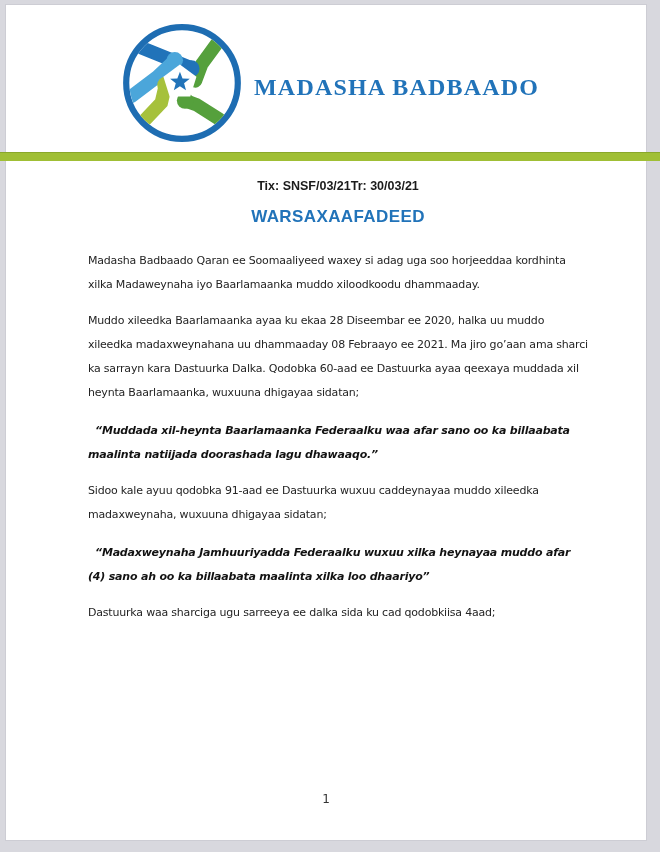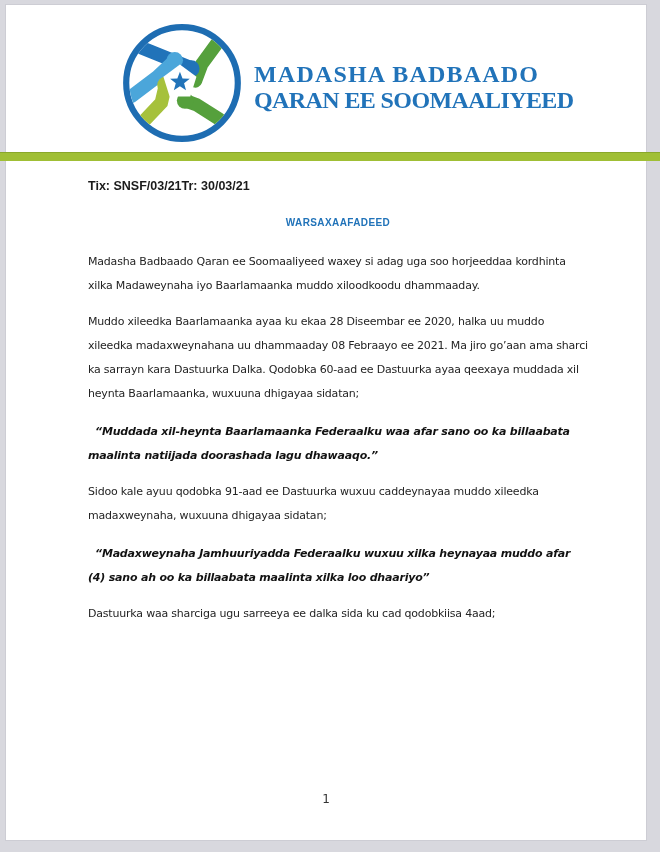--- a/index.html
+++ b/index.html
@@ -44,30 +44,30 @@
     border-top: 1px solid #8aa82a;
     z-index: 3;
   }
   
   .content {
     position: absolute;
     left: 88px; top: 179px; width: 500px;
     color: #242424;
   }
   .ref-row {
-    display: flex; justify-content: flex-start;
+    display: flex; justify-content: center;
     font-family: "Liberation Sans", sans-serif;
     font-weight: bold; font-size: 12.5px; color: #1b1b1b;
   }
   .doc-title {
-    margin-top: 24px;
+    margin-top: 14px;
     text-align: center;
     color: #2173b9;
     font-family: "Liberation Sans", sans-serif;
-    font-weight: bold; font-size: 10px; letter-spacing: 0.4px;
+    font-weight: bold; font-size: 17px; letter-spacing: 0.4px;
   }
   .body-text { margin-top: 22px; }
   .para {
     font-size: 11px; line-height: 24px; letter-spacing: -0.2px;
     margin-bottom: 12px; color: #242424;
   }
   .quote { font-weight: bold; font-style: italic; color: #121212; }
   .indent { text-indent: 7px; margin-top: 14px; }
   .page-number {
     position: absolute;
@@ -99,21 +99,20 @@
       </g>
       <circle cx="53" cy="38" r="8" fill="#4ba6da"></circle>
       <circle cx="69" cy="46" r="8" fill="#2173b9"></circle>
       <circle cx="63" cy="77" r="8" fill="#55a03c"></circle>
       <circle cx="44" cy="62" r="8" fill="#a6c13c"></circle>
       <polygon points="58,42 74,54 68,73 48,73 42,54" fill="#ffffff"></polygon>
       <polygon points="58,49 60.5,55.6 67.5,55.9 62,60.3 63.9,67.1 58,63.2 52.1,67.1 54,60.3 48.5,55.9 55.5,55.6" fill="#2173b9"></polygon>
     </svg>
     <div class="org-block">
       <div class="org-line1">MADASHA BADBAADO</div>
-      <div class="org-line2">QARAN EE SOOMAALIYEED</div>
     </div>
   </div>
 
   <div class="green-rule"></div>
 
   <div class="content">
     <div class="ref-row">
       <span>Tix: SNSF/03/21</span>
       <span>Tr: 30/03/21</span>
     </div>

